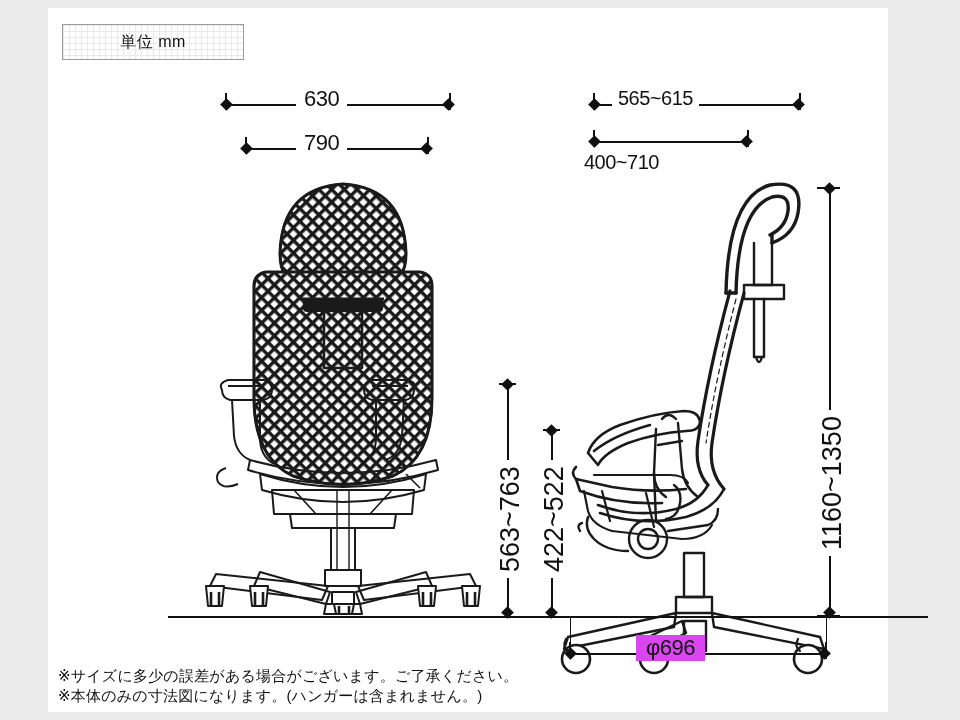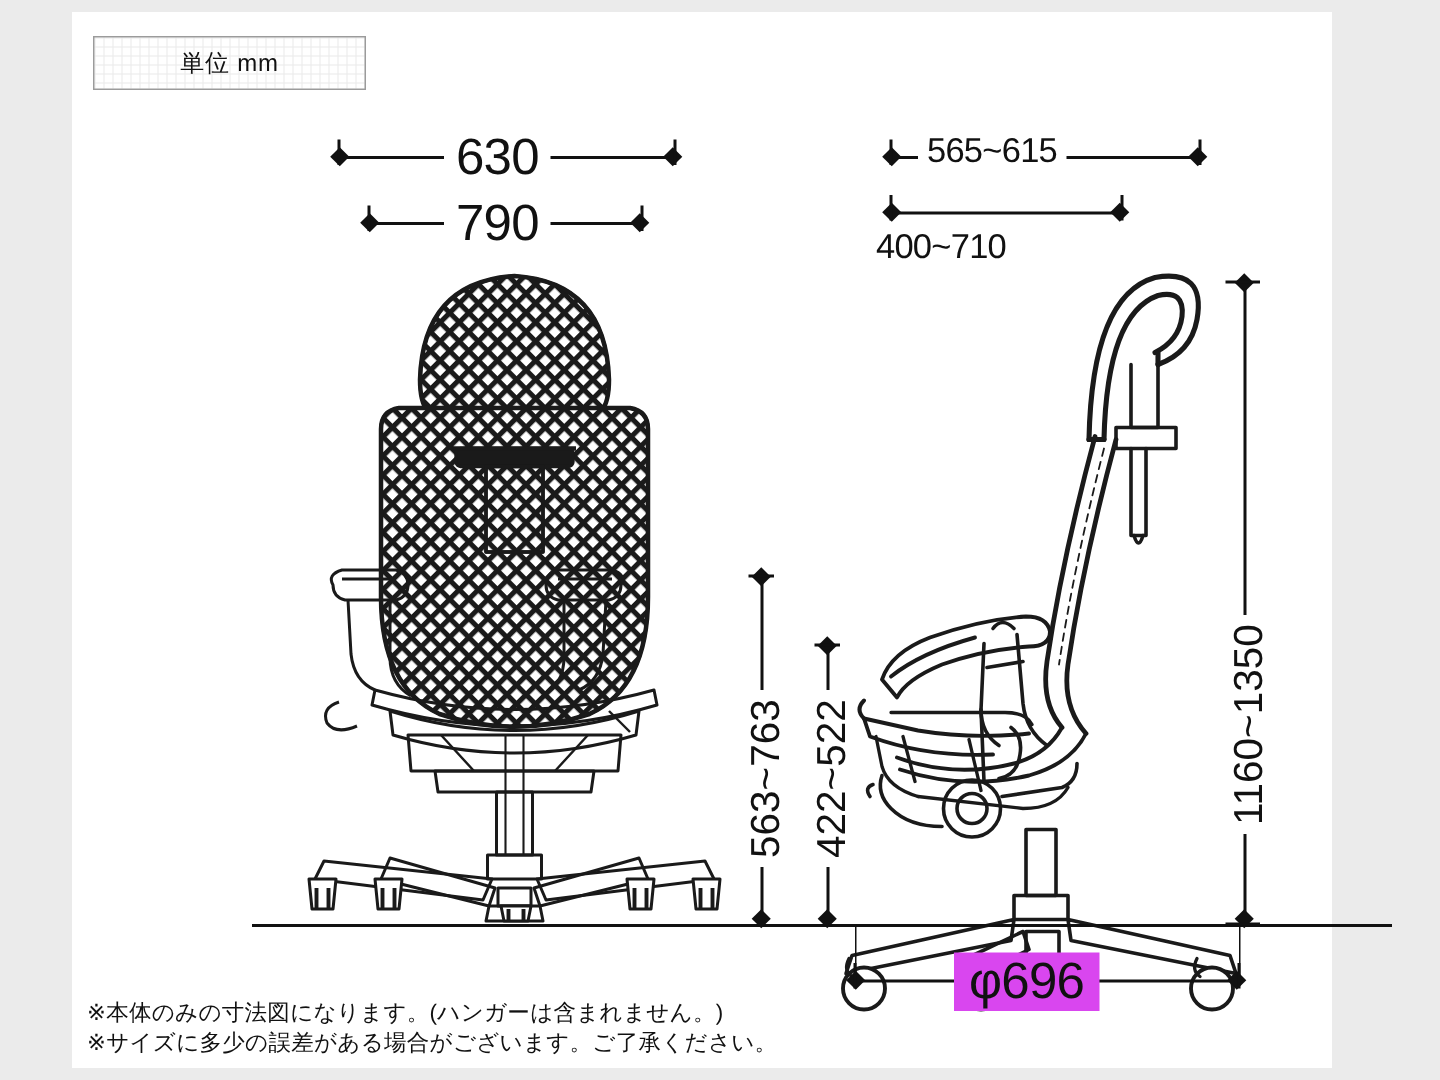--- a/index.html
+++ b/index.html
@@ -15,23 +15,23 @@
             border:1px solid #9b9b9b;background:#ffffff;
             background-image:
               linear-gradient(to right,#e9e9e9 1px,transparent 1px),
               linear-gradient(to bottom,#e9e9e9 1px,transparent 1px);
             background-size:6px 6px;
             display:flex;align-items:center;justify-content:center;}
   .unit-box span{font-size:16px;color:#111;letter-spacing:.5px;
                  background:transparent;}
 
   
-  .dimtxt{position:absolute;color:#111;font-size:34px;letter-spacing:-0.5px;
+  .dimtxt{position:absolute;color:#111;font-size:22px;letter-spacing:-0.5px;
           white-space:nowrap;font-weight:400;}
-  .dimtxt.small{font-size:23px;}
+  .dimtxt.small{font-size:20px;}
   .vtxt{position:absolute;color:#111;font-size:27px;white-space:nowrap;
         transform-origin:0 0;transform:rotate(-90deg);}
 
   
   .hline{position:absolute;height:0;border-top:2px solid #111;}
   .vline{position:absolute;width:0;border-left:2px solid #111;}
   .thin{position:absolute;width:0;border-left:1px solid #111;}
 
   
   .term{position:absolute;width:9px;height:9px;background:#111;
@@ -296,18 +296,18 @@
     <div class="term" style="left:518px;top:641px;"></div>
     <div class="term" style="left:772px;top:641px;"></div>
     <div class="tick" style="left:521px;top:634px;width:2px;height:17px;"></div>
     <div class="tick" style="left:777px;top:634px;width:2px;height:17px;"></div>
     <div class="thin" style="left:522px;top:608px;height:38px;"></div>
     <div class="thin" style="left:778px;top:608px;height:38px;"></div>
     <div class="dimtxt" style="left:588px;top:627px;background:#d946ef;padding:0 10px;">φ696</div>
   </div>
 
   <div class="notes">
+    <div>※サイズに多少の誤差がある場合がございます。ご了承ください。</div>
     <div>※本体のみの寸法図になります。(ハンガーは含まれません。)</div>
-    <div>※サイズに多少の誤差がある場合がございます。ご了承ください。</div>
   </div>
 
  </div>
 </div>
 
 </body></html>

